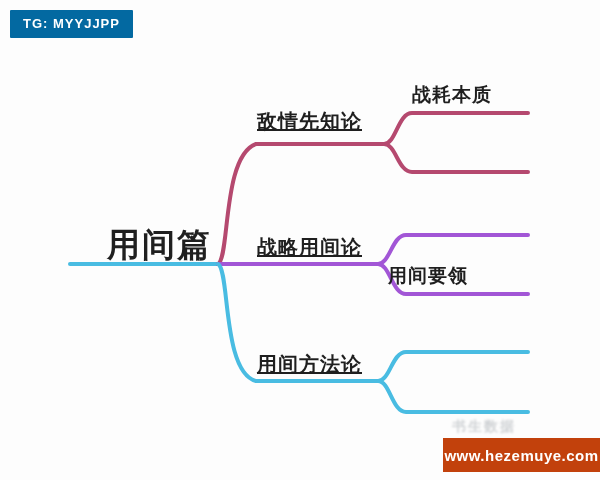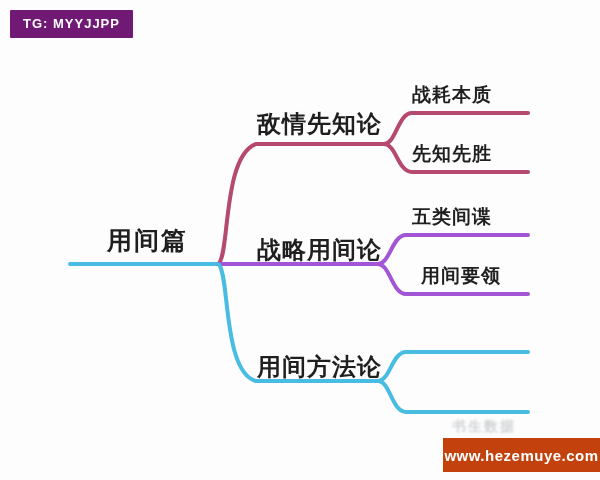--- a/index.html
+++ b/index.html
@@ -11,22 +11,22 @@
   .stage{position:absolute;inset:0;width:600px;height:480px;}
   svg.connectors{position:absolute;left:0;top:0;}
   .label{
     position:absolute;
     color:#1f1f1f;
     font-weight:bold;
     white-space:nowrap;
     letter-spacing:1px;
     line-height:1.15;
   }
-  .label.root{font-size:25px;letter-spacing:2px;}
-  .label.branch{font-size:24px;}
+  .label.root{font-size:33px;letter-spacing:2px;}
+  .label.branch{font-size:20px;text-decoration:underline;}
   .label.leaf{font-size:19px;}
   .badge{
     position:absolute;left:10px;top:10px;
     color:#fff;font-size:13px;font-weight:bold;letter-spacing:1px;
     padding:6px 13px 7px 13px;
     border-radius:1px;
   }
   .footer-bar{
     position:absolute;left:443px;top:438px;width:157px;height:34px;
     color:#fff;font-size:15px;font-weight:bold;
@@ -64,23 +64,21 @@
     </g>
   </svg>
 
   <div class="label root" style="left:107px;top:226px;">用间篇</div>
 
   <div class="label branch" style="left:257px;top:110px;">敌情先知论</div>
   <div class="label branch" style="left:257px;top:236px;">战略用间论</div>
   <div class="label branch" style="left:257px;top:353px;">用间方法论</div>
 
   <div class="label leaf" style="left:412px;top:84px;">战耗本质</div>
-  <div class="label leaf" style="left:412px;top:143px;">先知先胜</div>
-  <div class="label leaf" style="left:412px;top:206px;">五类间谍</div>
-  <div class="label leaf" style="left:421px;top:265px;text-align:center;">用间要领</div>
+  <div class="label leaf" style="left:388px;top:265px;text-align:center;">用间要领</div>
 
-  <div class="badge" style="background: #701a75;">TG: MYYJJPP</div>
+  <div class="badge" style="background: #0369a1;">TG: MYYJJPP</div>
 
   <div class="faint-mark">书生数据</div>
 
   <div class="footer-bar" style="background: #c2410c;">www.hezemuye.com</div>
 
 </div>
 
 </body></html>

